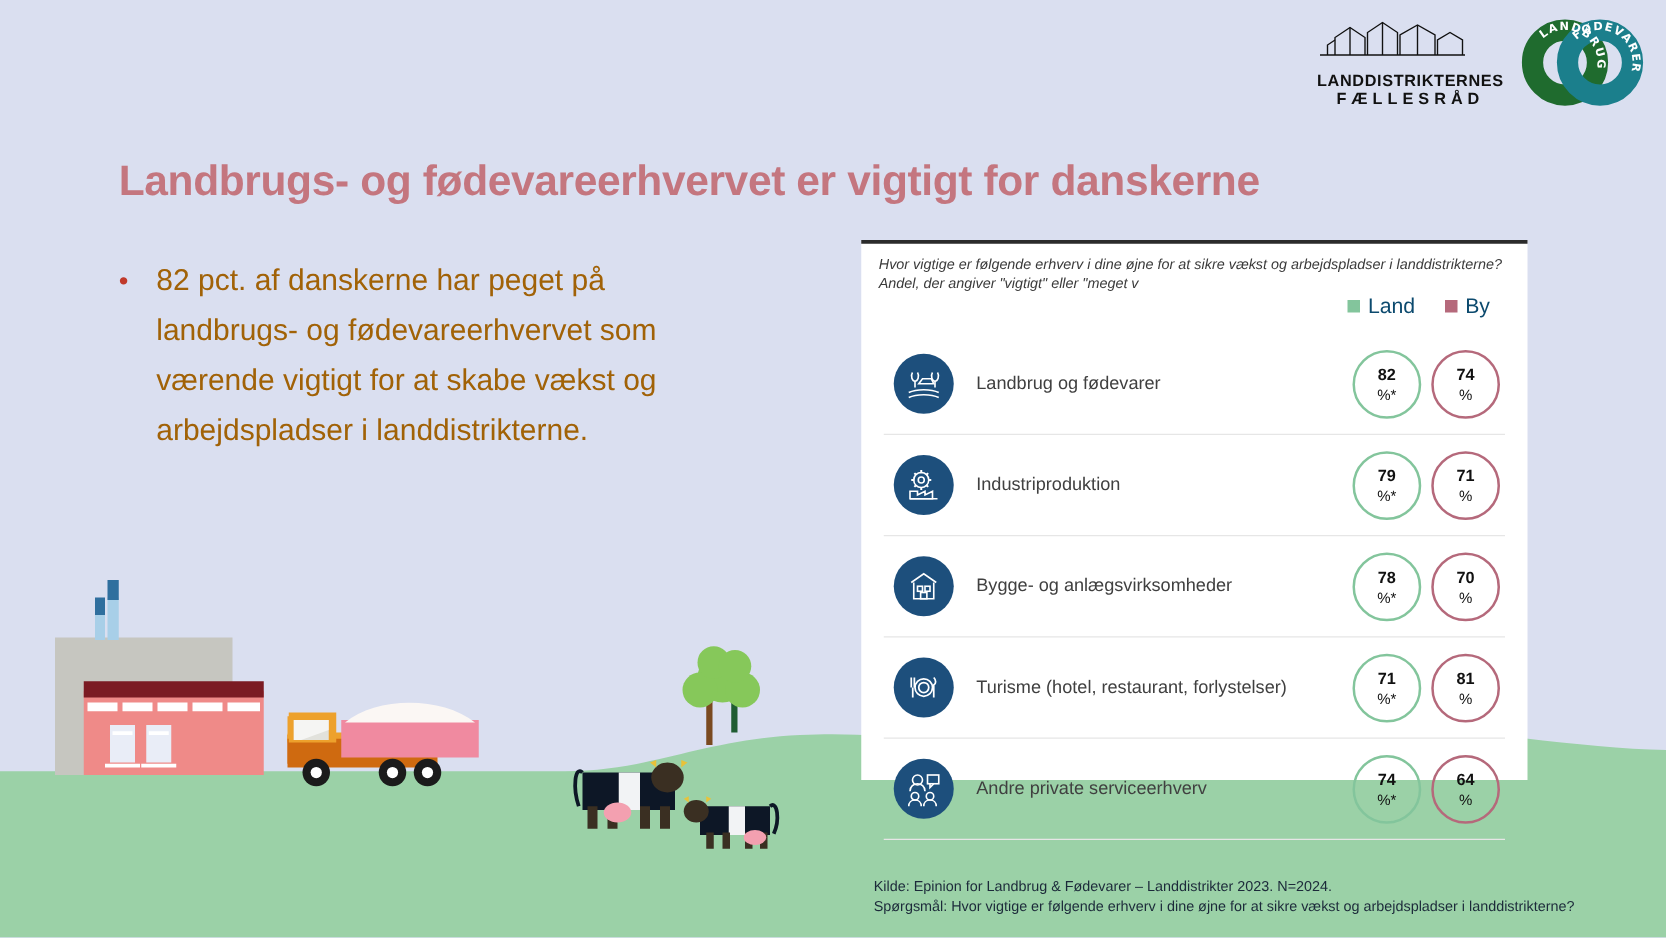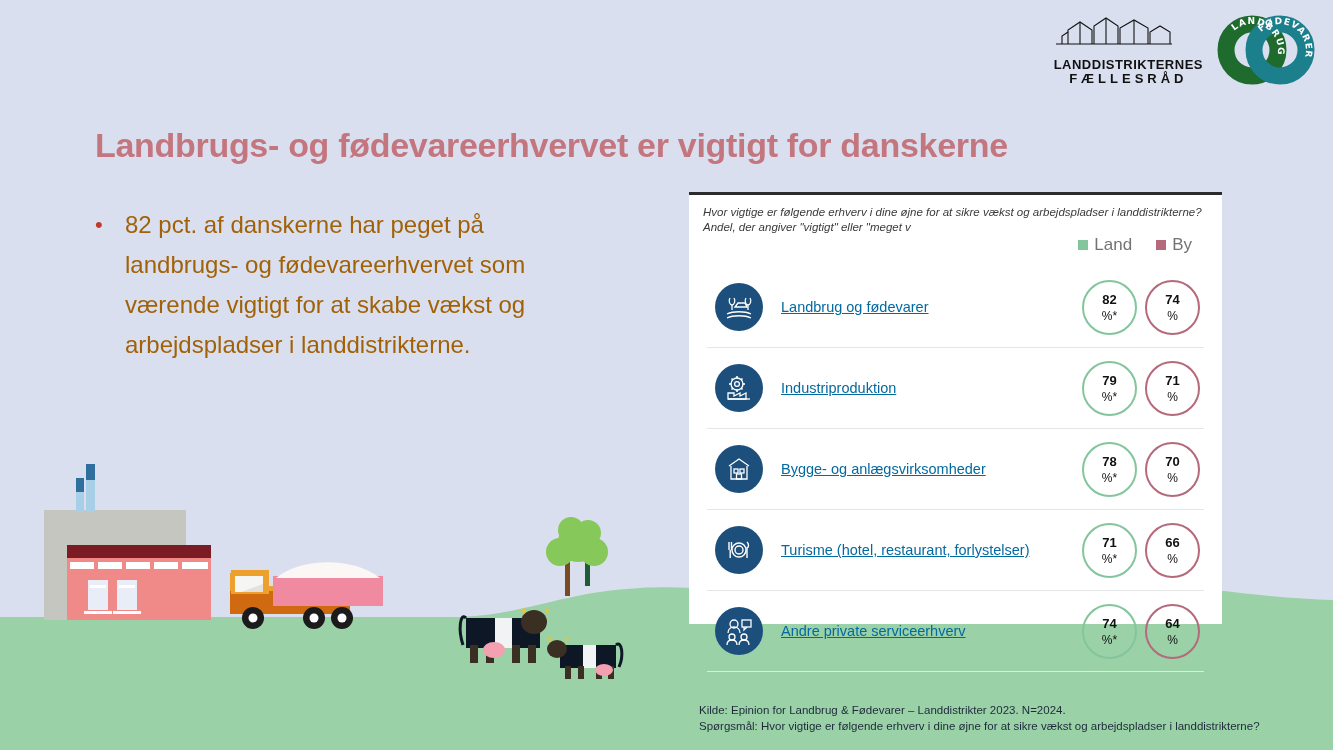--- a/index.html
+++ b/index.html
@@ -39,34 +39,34 @@
     border-top:3px solid #2b2b2b;
     box-sizing:border-box;
   }
   #chart-question{
     position:absolute;left:14px;top:10px;width:505px;
     font-size:11.5px;font-style:italic;color:#3a3a3a;line-height:15px;
   }
   #chart-legend{position:absolute;right:30px;top:40px;display:flex;gap:24px;align-items:center;}
   .legend-item{display:flex;align-items:center;gap:6px;}
   .legend-swatch{width:10px;height:10px;display:inline-block;}
-  .legend-label{font-size:17px;color:#737373;}
+  .legend-label{font-size:17px;color:#0c4a6e;}
 
   #rows{position:absolute;left:18px;top:72px;width:497px;}
   .row{
     display:flex;align-items:center;height:80px;
     border-bottom:1px solid #e6e6e6;position:relative;
   }
   .row-icon{
     width:48px;height:48px;border-radius:50%;
     background:#1d4f7c;flex:0 0 48px;margin-left:8px;
     display:flex;align-items:center;justify-content:center;
   }
   .row-label{
-    flex:1;font-size:14.5px;color:#0369a1;padding-left:18px;white-space:nowrap;text-decoration:underline;
+    flex:1;font-size:14.5px;color:#404040;padding-left:18px;white-space:nowrap;
   }
   .donuts{display:flex;gap:8px;flex:0 0 auto;padding-right:4px;}
   .donut{
     width:55px;height:55px;border-radius:50%;
     display:flex;flex-direction:column;align-items:center;justify-content:center;
     box-sizing:border-box;
   }
   .donut.land{border:2px solid #83c59c;}
   .donut.by{border:2px solid #b5697b;}
   .donut-val{font-size:13px;font-weight:bold;color:#111;line-height:15px;}
@@ -343,21 +343,21 @@
           </g>
         </svg>
       </div>
       <div class="row-label">Turisme (hotel, restaurant, forlystelser)</div>
       <div class="donuts">
         <div class="donut land">
           <span class="donut-val">71</span>
           <span class="donut-unit">%*</span>
         </div>
         <div class="donut by">
-          <span class="donut-val">66</span>
+          <span class="donut-val">81</span>
           <span class="donut-unit">%</span>
         </div>
       </div>
     </div>
 
     <div class="row">
       <div class="row-icon">
         <svg width="34" height="34" viewBox="0 0 34 34">
           <g stroke="#fff" stroke-width="1.3" fill="none">
             <circle cx="12" cy="10" r="4"></circle>

